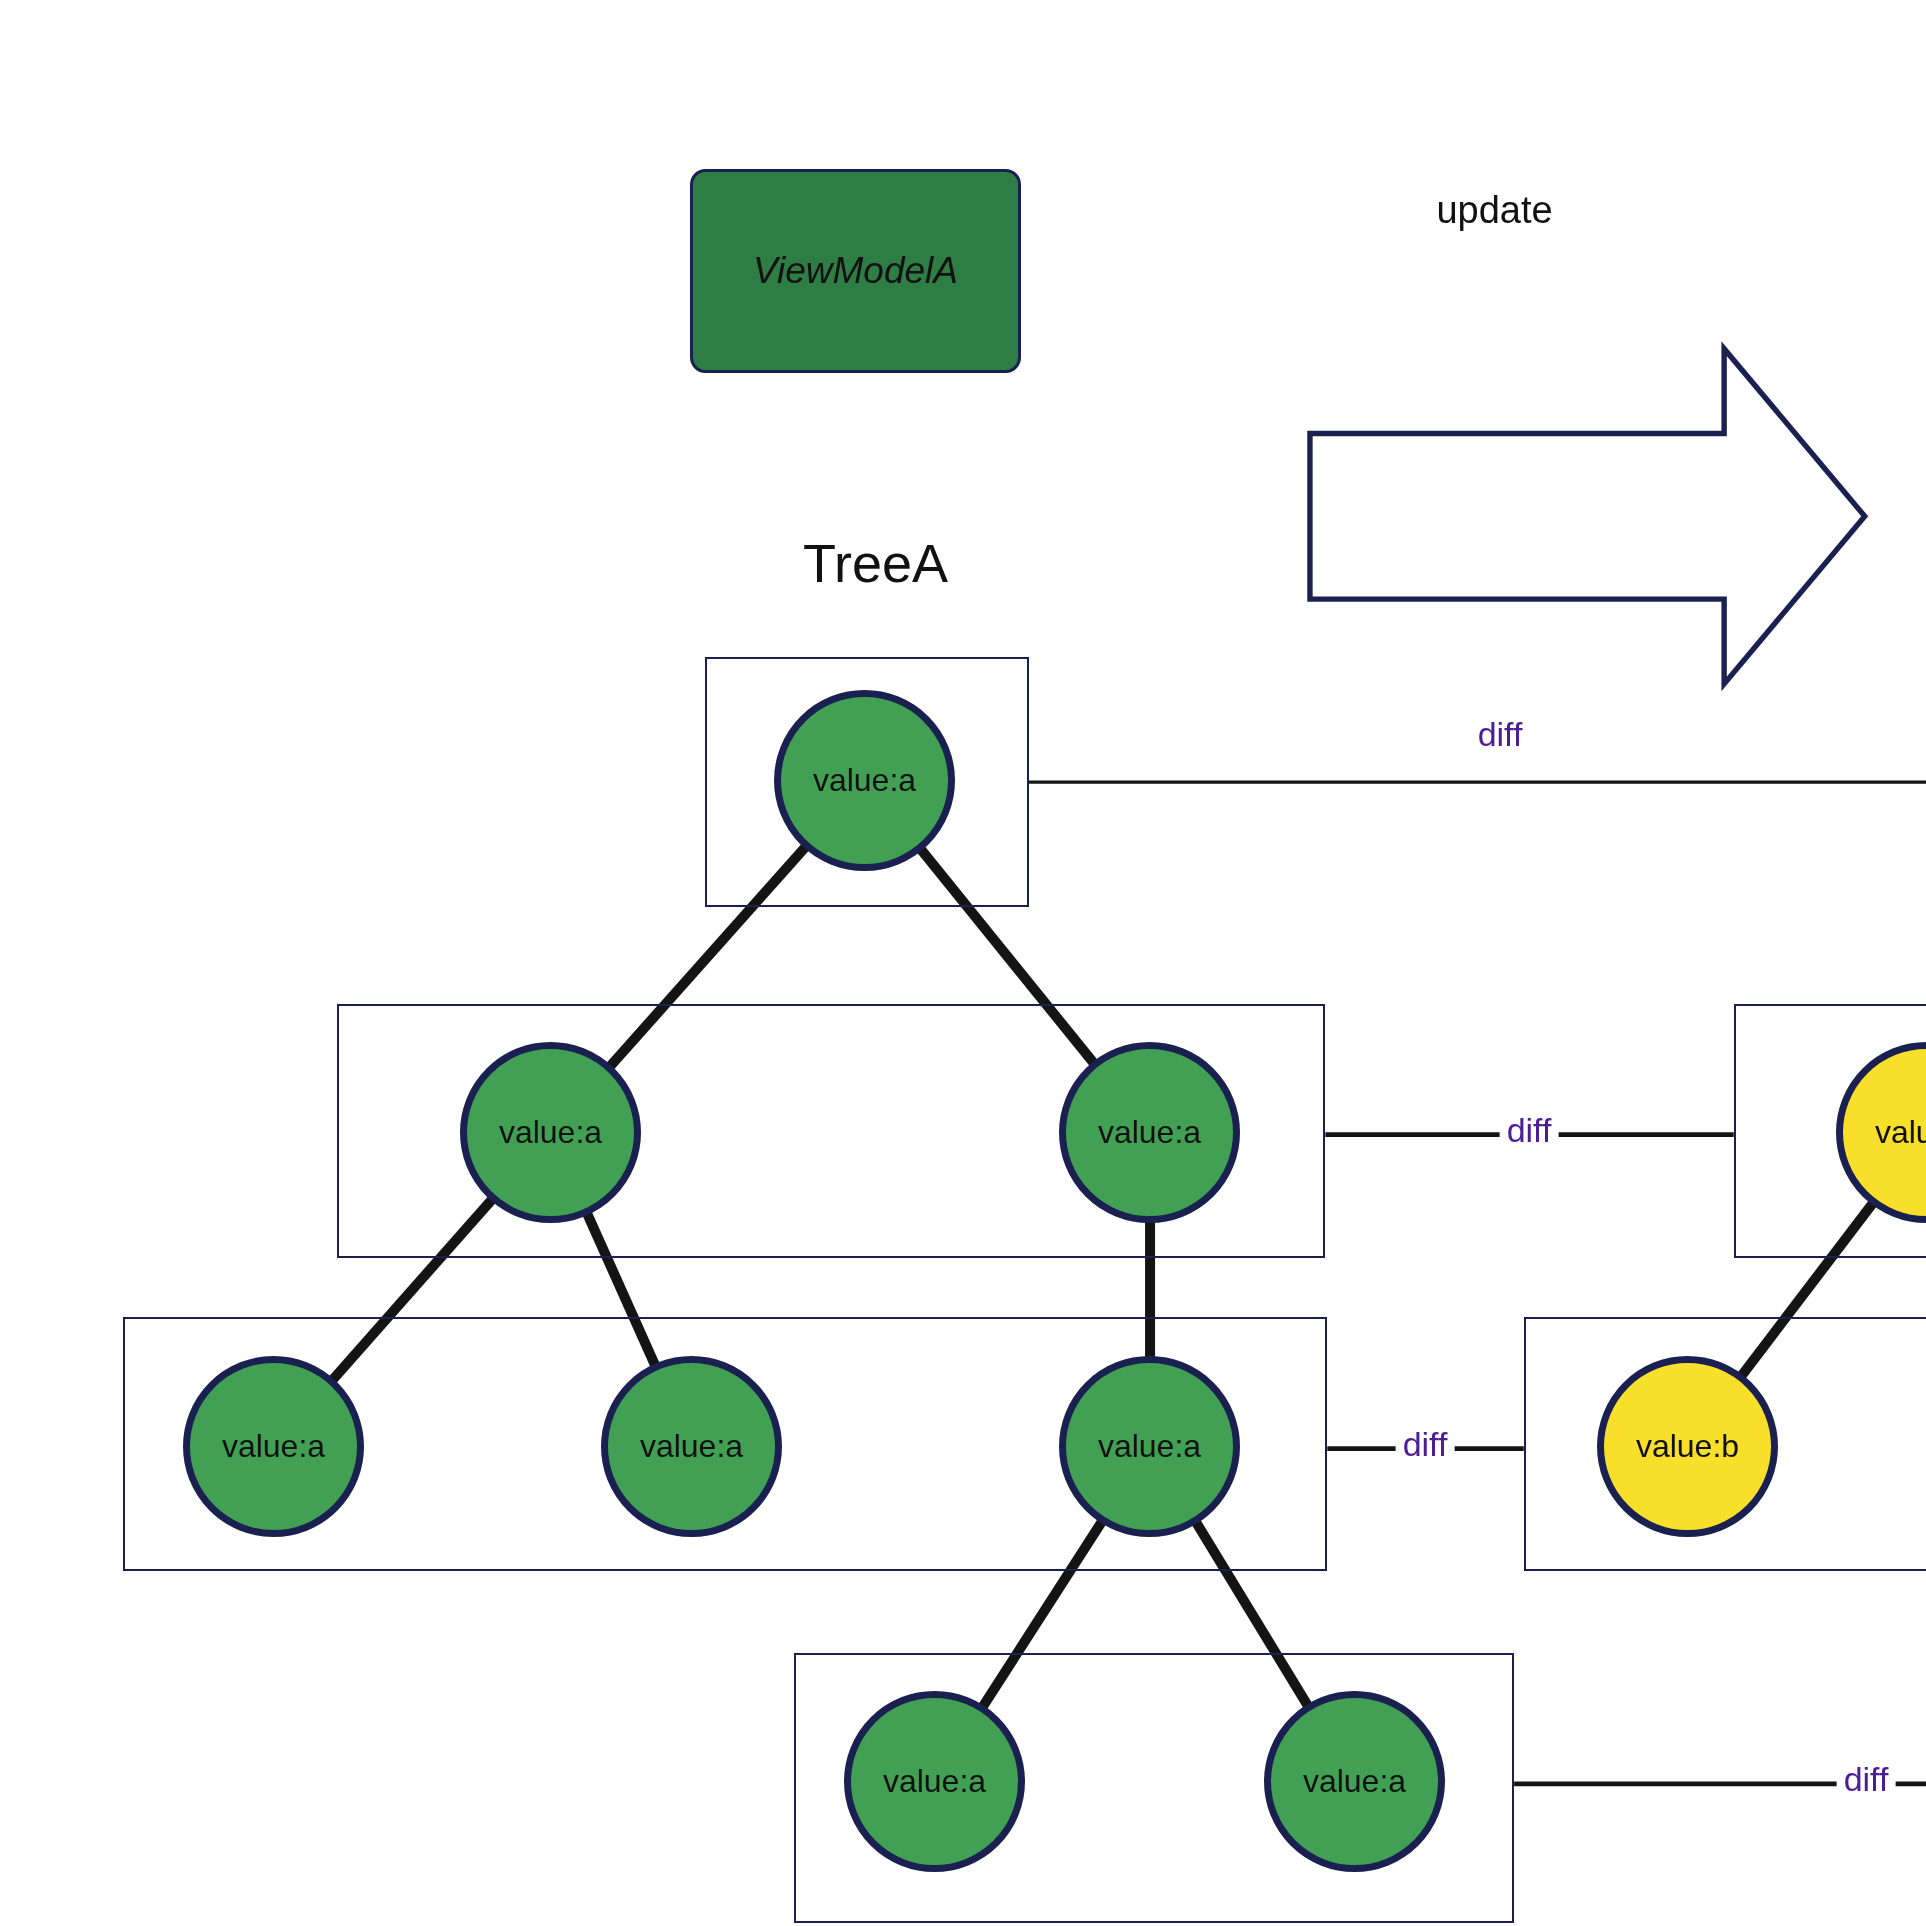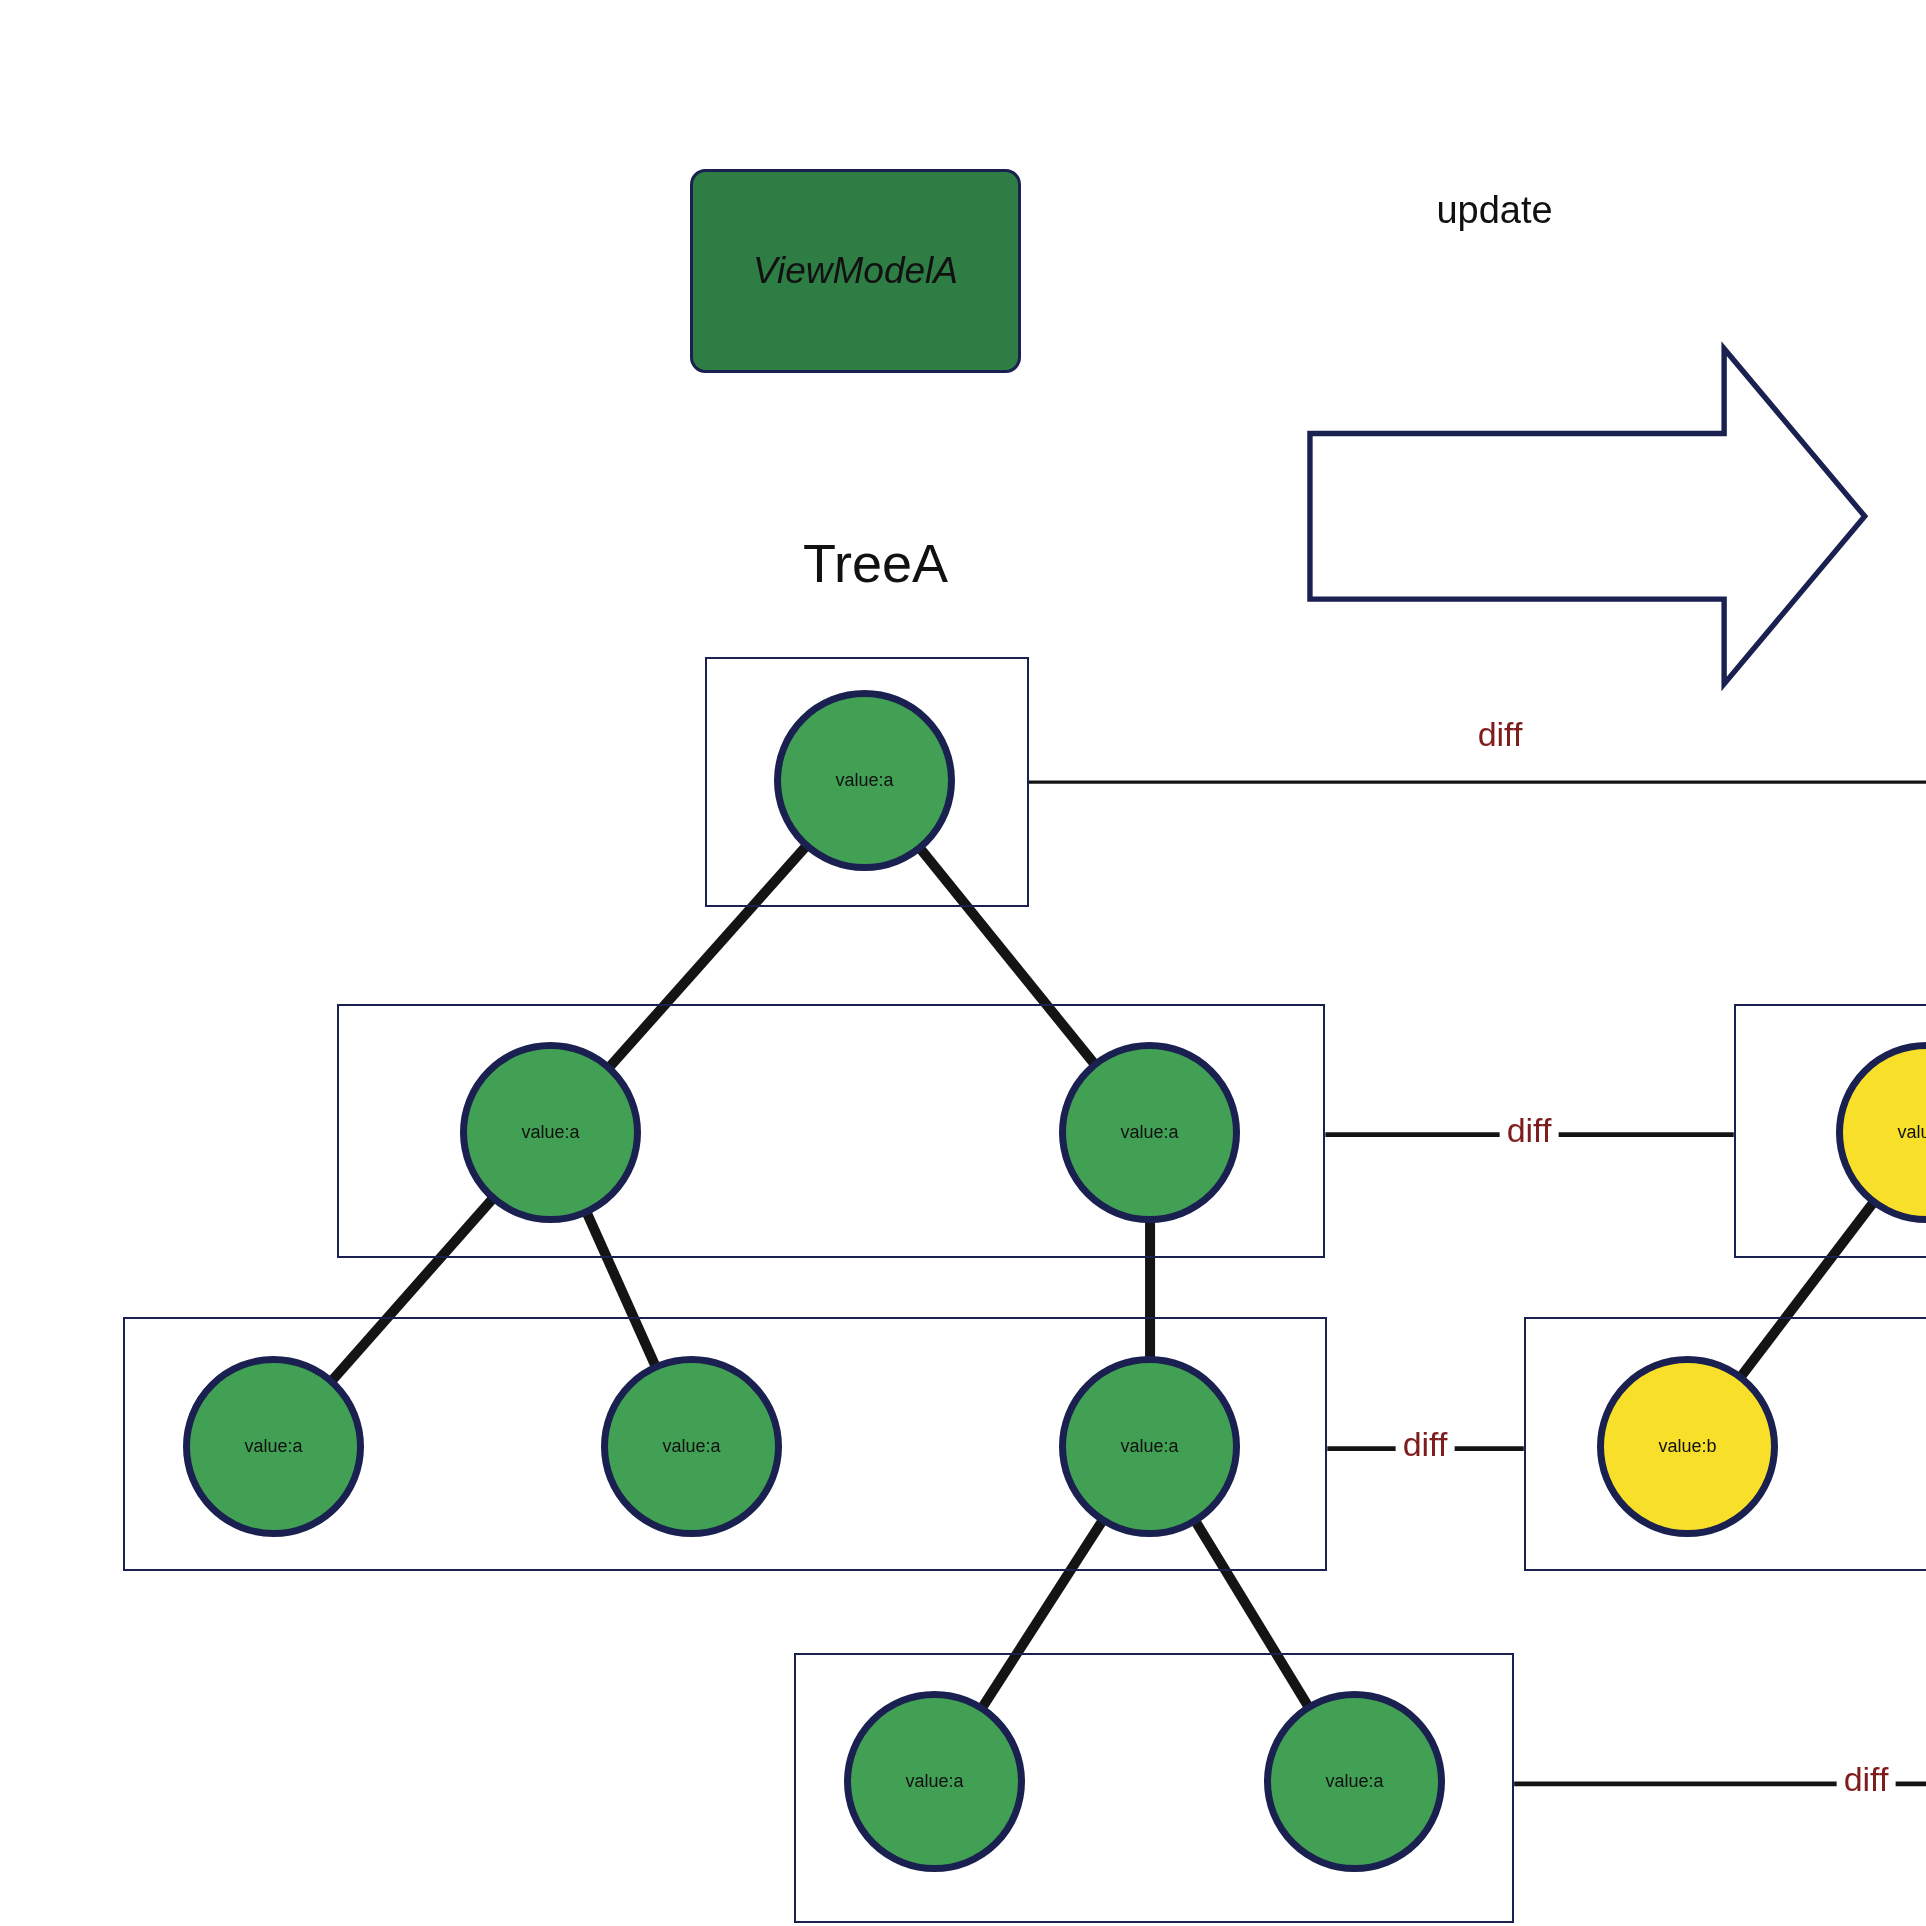--- a/index.html
+++ b/index.html
@@ -43,30 +43,30 @@
     box-sizing:border-box;
   }
 
   
   .node{
     position:absolute;
     border-radius:50%;
     border:7.7px solid #1A2050;
     box-sizing:border-box;
     display:flex;align-items:center;justify-content:center;
-    font-size:18px;color:#111111;
+    font-size:32px;color:#111111;
     white-space:nowrap;
   }
   .node.green{background:#41A054;}
   .node.yellow{background:#F7DF2A;}
 
   
   .diff-label{
     position:absolute;
-    font-size:34px;color:#7f1d1d;
+    font-size:34px;color:#4c1d95;
     background:#ffffff;
     padding:0 7px;
     white-space:nowrap;
     text-align:right;
   }
 </style>
 </head>
 <body>
 
 <div id="stage">

